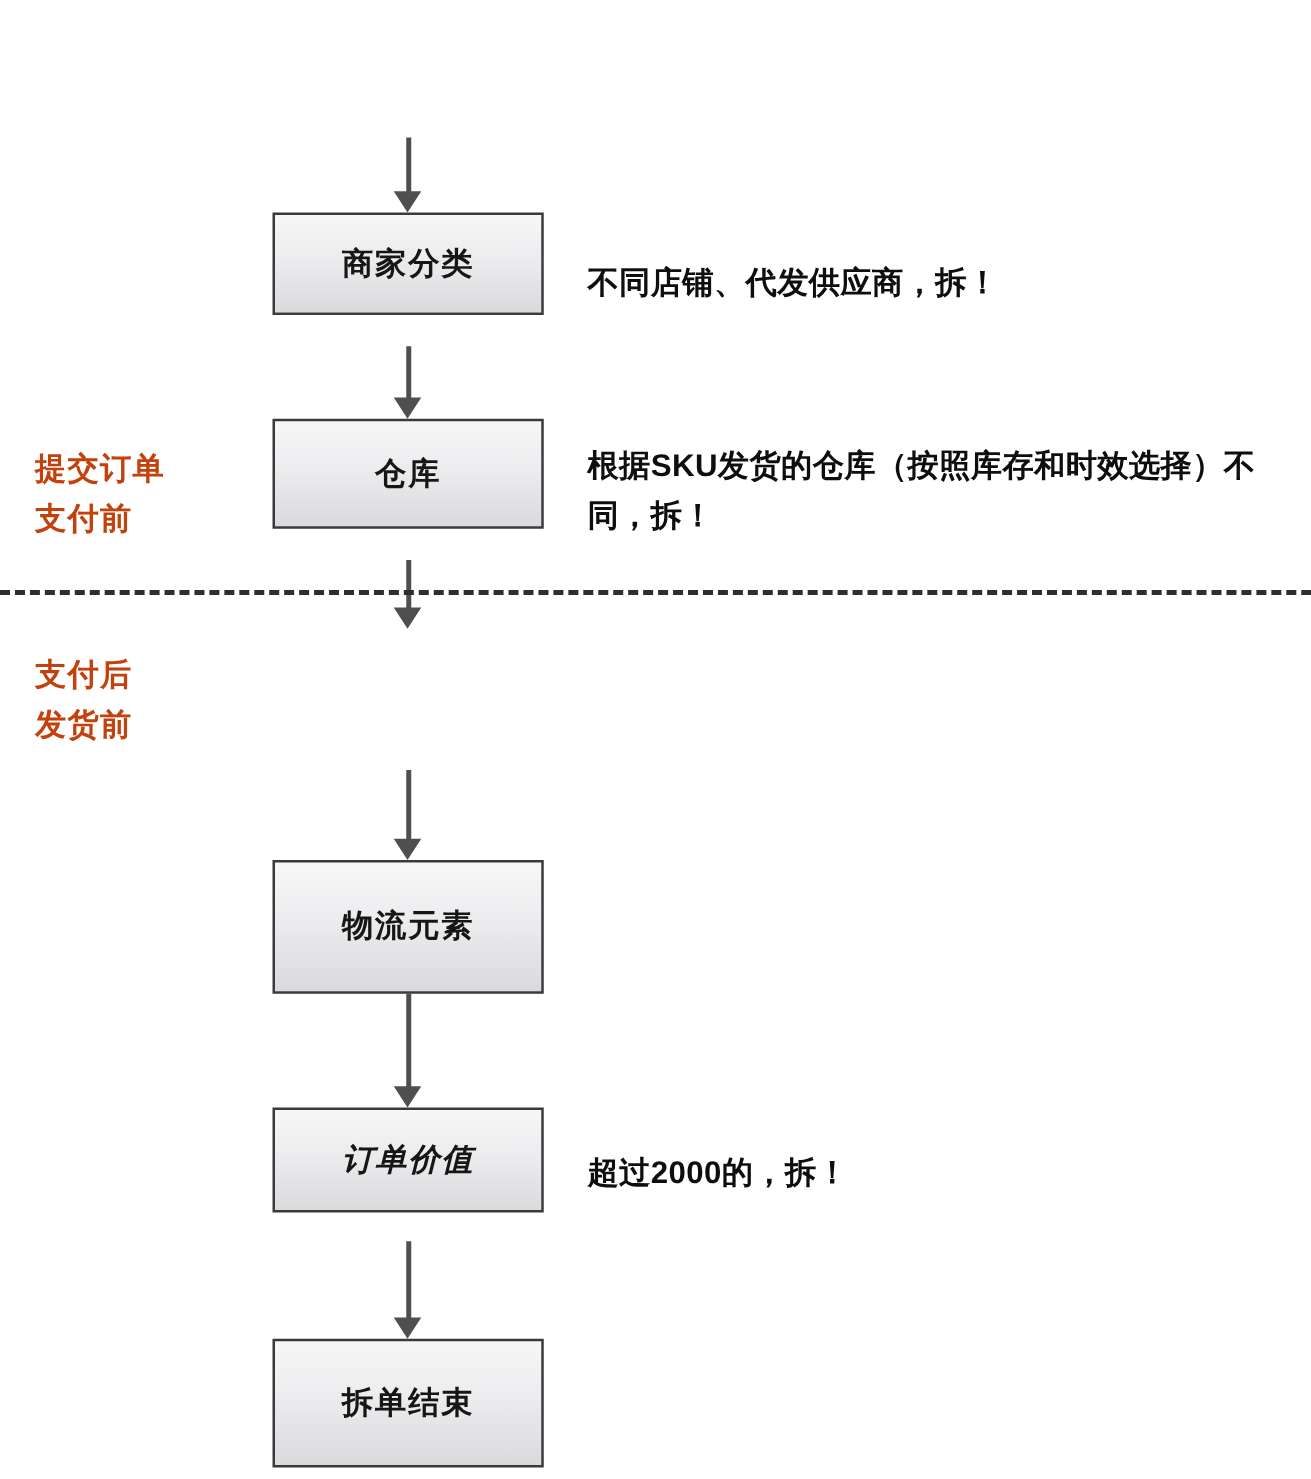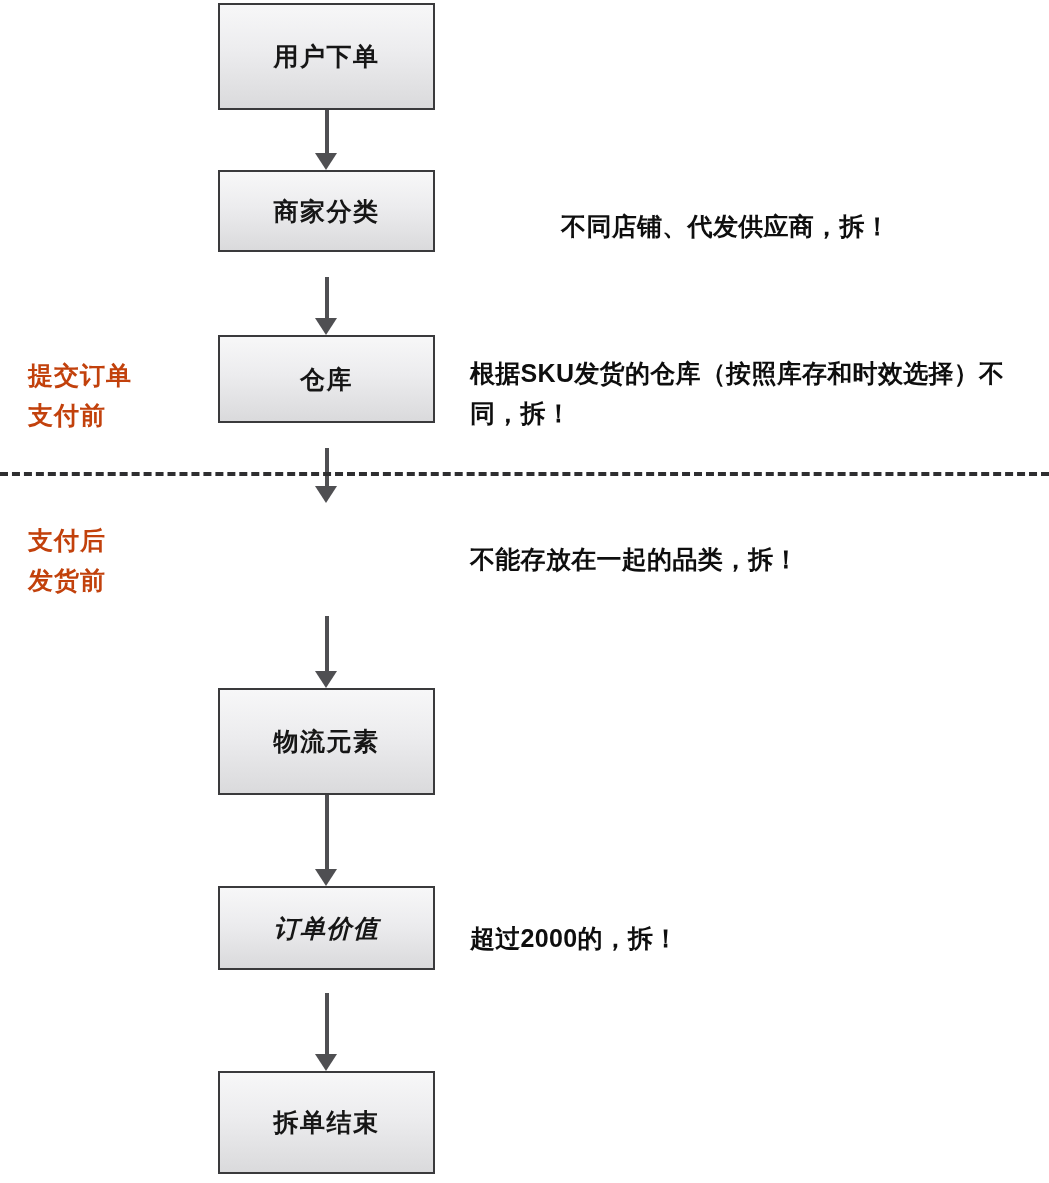--- a/index.html
+++ b/index.html
@@ -127,23 +127,20 @@
       <div class="head" style="top: 55px;"></div>
     </div>
     <div class="arrow" style="top: 795px; height: 91px;">
       <div class="shaft" style="height: 76px;"></div>
       <div class="head" style="top: 74px;"></div>
     </div>
     <div class="arrow" style="top: 993px; height: 78px;">
       <div class="shaft" style="height: 63px;"></div>
       <div class="head" style="top: 61px;"></div>
     </div>
-    <div class="node" style="top: 3px; height: 107px;">
-      <span class="node-label">用户下单</span>
-    </div>
     <div class="node" style="top: 170px; height: 82px;">
       <span class="node-label">商家分类</span>
     </div>
     <div class="node" style="top: 335px; height: 88px;">
       <span class="node-label">仓库</span>
     </div>
     <div class="node" style="top: 688px; height: 107px;">
       <span class="node-label">物流元素</span>
     </div>
     <div class="node" style="top: 886px; height: 84px; font-style: italic;">
@@ -154,17 +151,16 @@
     </div>
     <div class="divider" style="top: 472px;"></div>
     <div class="phase" style="top: 355px;">
       <div>提交订单</div>
       <div>支付前</div>
     </div>
     <div class="phase" style="top: 520px;">
       <div>支付后</div>
       <div>发货前</div>
     </div>
-    <div class="note note-w1" style="top: 206px; text-align: right;">不同店铺、代发供应商，拆！</div>
+    <div class="note note-w1" style="top: 206px;">不同店铺、代发供应商，拆！</div>
     <div class="note note-w2" style="top: 353px;">根据SKU发货的仓库（按照库存和时效选择）不同，拆！</div>
-    <div class="note note-w1" style="top: 539px;">不能存放在一起的品类，拆！</div>
     <div class="note note-w1" style="top: 918px;">超过2000的，拆！</div>
   </div>
 
 </body></html>

